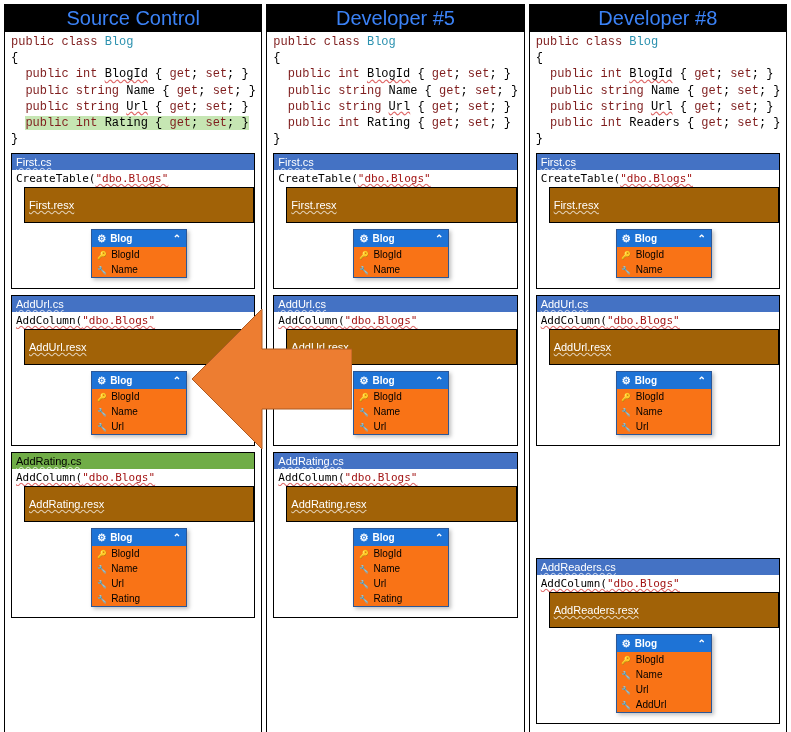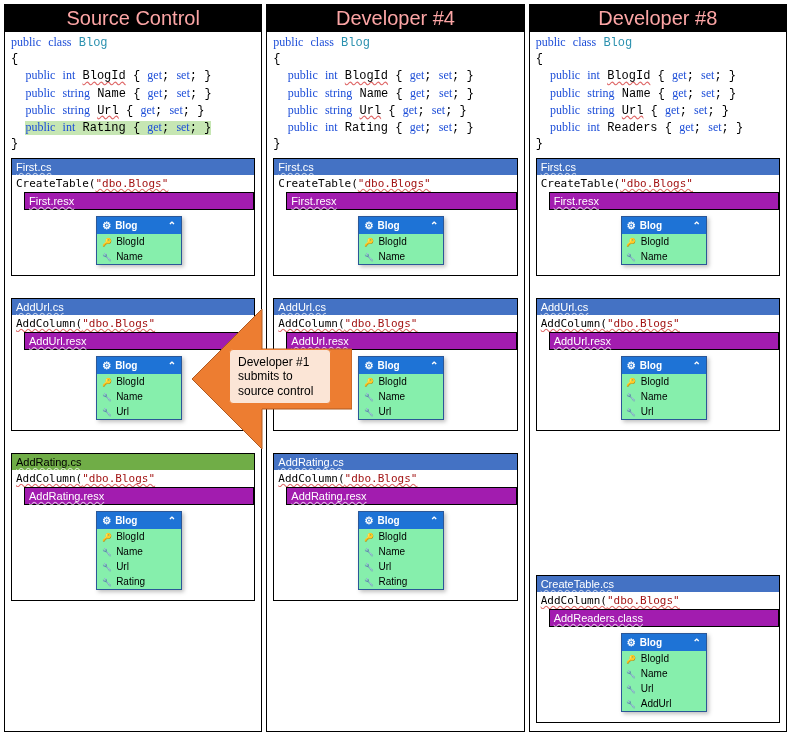--- a/index.html
+++ b/index.html
@@ -18,43 +18,43 @@
   .column {
     flex: 1;
     border: 1.5px solid #000;
     background: #fff;
     display: flex;
     flex-direction: column;
     min-width: 0;
   }
   .column-header {
     background: #000;
-    color: #fca5a5;
+    color: #3b82f6;
     text-align: center;
     font-size: 20px;
     font-weight: 400;
     padding: 2px 0;
   }
   .code-block {
     font-family: Consolas, "Courier New", monospace;
     font-size: 12px;
     padding: 2px 6px 4px 6px;
     line-height: 1.35;
     white-space: pre;
   }
-  .kw { color: #1d4ed8; font-family: Liberation Serif, serif; }
+  .kw { color: #7f1d1d; }
   .type { color: #2b91af; }
   .str { color: #a31515; }
   .ident { text-decoration: underline wavy rgba(200,0,0,0.6); text-decoration-skip-ink: none; }
   .hl-green { background: #c6e6b3; }
   .migration-area {
     padding: 2px 6px 8px 6px;
     display: flex;
     flex-direction: column;
-    gap: 22px;
+    gap: 6px;
   }
   .migration-block {
     border: 1px solid #000;
     background: #fff;
   }
   .migration-block.green-block > .mig-title,
   .migration-block.green-block > .resx-bar {
     background: #70ad47;
     color: #000;
   }
@@ -71,38 +71,38 @@
     font-size: 11px;
     padding: 2px 4px;
     white-space: nowrap;
     overflow: hidden;
   }
   .resx-wrap {
     padding: 0 0 6px 12px;
     position: relative;
   }
   .resx-bar {
-    background: #a21caf;
+    background: #a16207;
     color: #fff;
     font-size: 11px;
-    padding: 2px 4px;
+    padding: 11px 4px;
     border: 1px solid #000;
     text-decoration: underline wavy rgba(255,255,255,0.7);
     text-decoration-skip-ink: none;
   }
   .entity-card-wrap {
     display: flex;
     justify-content: center;
     padding: 6px 0 4px 0;
   }
   .entity-card {
-    width: 86px;
+    width: 96px;
     border: 1px solid #2b5797;
     box-shadow: 2px 2px 4px rgba(0,0,0,0.25);
-    background: #86efac;
+    background: #f97316;
     font-size: 10px;
   }
   .entity-header {
     background: #1e73d6;
     color: #fff;
     display: flex;
     align-items: center;
     justify-content: space-between;
     padding: 3px 5px;
     font-weight: bold;
@@ -148,21 +148,20 @@
 </head>
 <body>
 
 <div class="columns" style="position:relative;">
 
   <div class="arrow-overlay" style="left:188px; top:300px; width:160px; height:150px;">
     <svg width="160" height="150" viewBox="0 0 160 150">
       <polygon class="arrow-shape" points="0,75 70,5 70,45 160,45 160,105 70,105 70,145"></polygon>
     </svg>
   </div>
-  <div class="arrow-label-box" style="left:225px; top:345px;">Developer #1 submits to source control</div>
 
   <div class="column">
     <div class="column-header">Source Control</div>
 
     <div class="code-block"><span class="kw">public</span> <span class="kw">class</span> <span class="type">Blog</span>
 {
   <span class="kw">public</span> <span class="kw">int</span> <span class="ident">BlogId</span> { <span class="kw">get</span>; <span class="kw">set</span>; }
   <span class="kw">public</span> <span class="kw">string</span> Name { <span class="kw">get</span>; <span class="kw">set</span>; }
   <span class="kw">public</span> <span class="kw">string</span> <span class="ident">Url</span> { <span class="kw">get</span>; <span class="kw">set</span>; }
   <span class="hl-green"><span class="kw">public</span> <span class="kw">int</span> Rating { <span class="kw">get</span>; <span class="kw">set</span>; }</span>
@@ -257,21 +256,21 @@
               </div>
             </div>
           </div>
         </div>
       </div>
 
     </div>
   </div>
 
   <div class="column">
-    <div class="column-header">Developer #4</div>
+    <div class="column-header">Developer #5</div>
 
     <div class="code-block"><span class="kw">public</span> <span class="kw">class</span> <span class="type">Blog</span>
 {
   <span class="kw">public</span> <span class="kw">int</span> <span class="ident">BlogId</span> { <span class="kw">get</span>; <span class="kw">set</span>; }
   <span class="kw">public</span> <span class="kw">string</span> Name { <span class="kw">get</span>; <span class="kw">set</span>; }
   <span class="kw">public</span> <span class="kw">string</span> <span class="ident">Url</span> { <span class="kw">get</span>; <span class="kw">set</span>; }
   <span class="kw">public</span> <span class="kw">int</span> Rating { <span class="kw">get</span>; <span class="kw">set</span>; }
 }</div>
 
     <div class="migration-area">
@@ -431,24 +430,24 @@
                   </div>
               </div>
             </div>
           </div>
         </div>
       </div>
 
       <div class="spacer" style="height:100px;"></div>
 
       <div class="migration-block">
-        <div class="mig-title">CreateTable.cs</div>
-        <div class="mig-code"><span class="ident">AddColumn(</span><span class="str ident">"dbo.Blogs"</span></div>
-        <div class="resx-wrap">
-          <div class="resx-bar">AddReaders.class</div>
+        <div class="mig-title">AddReaders.cs</div>
+        <div class="mig-code"><span class="ident">AddColumn(</span><span class="str ident">"dbo.Blogs"</span></div>
+        <div class="resx-wrap">
+          <div class="resx-bar">AddReaders.resx</div>
           <div class="entity-card-wrap">
             <div class="entity-card">
               <div class="entity-header">
                   <span><span class="entity-icon">⚙</span><span>Blog</span></span>
                   <span class="chev">⌃</span>
                 </div>
               <div class="entity-body">
                 <div>
                     <span class="key-icon"></span>
                     <span>BlogId</span>

